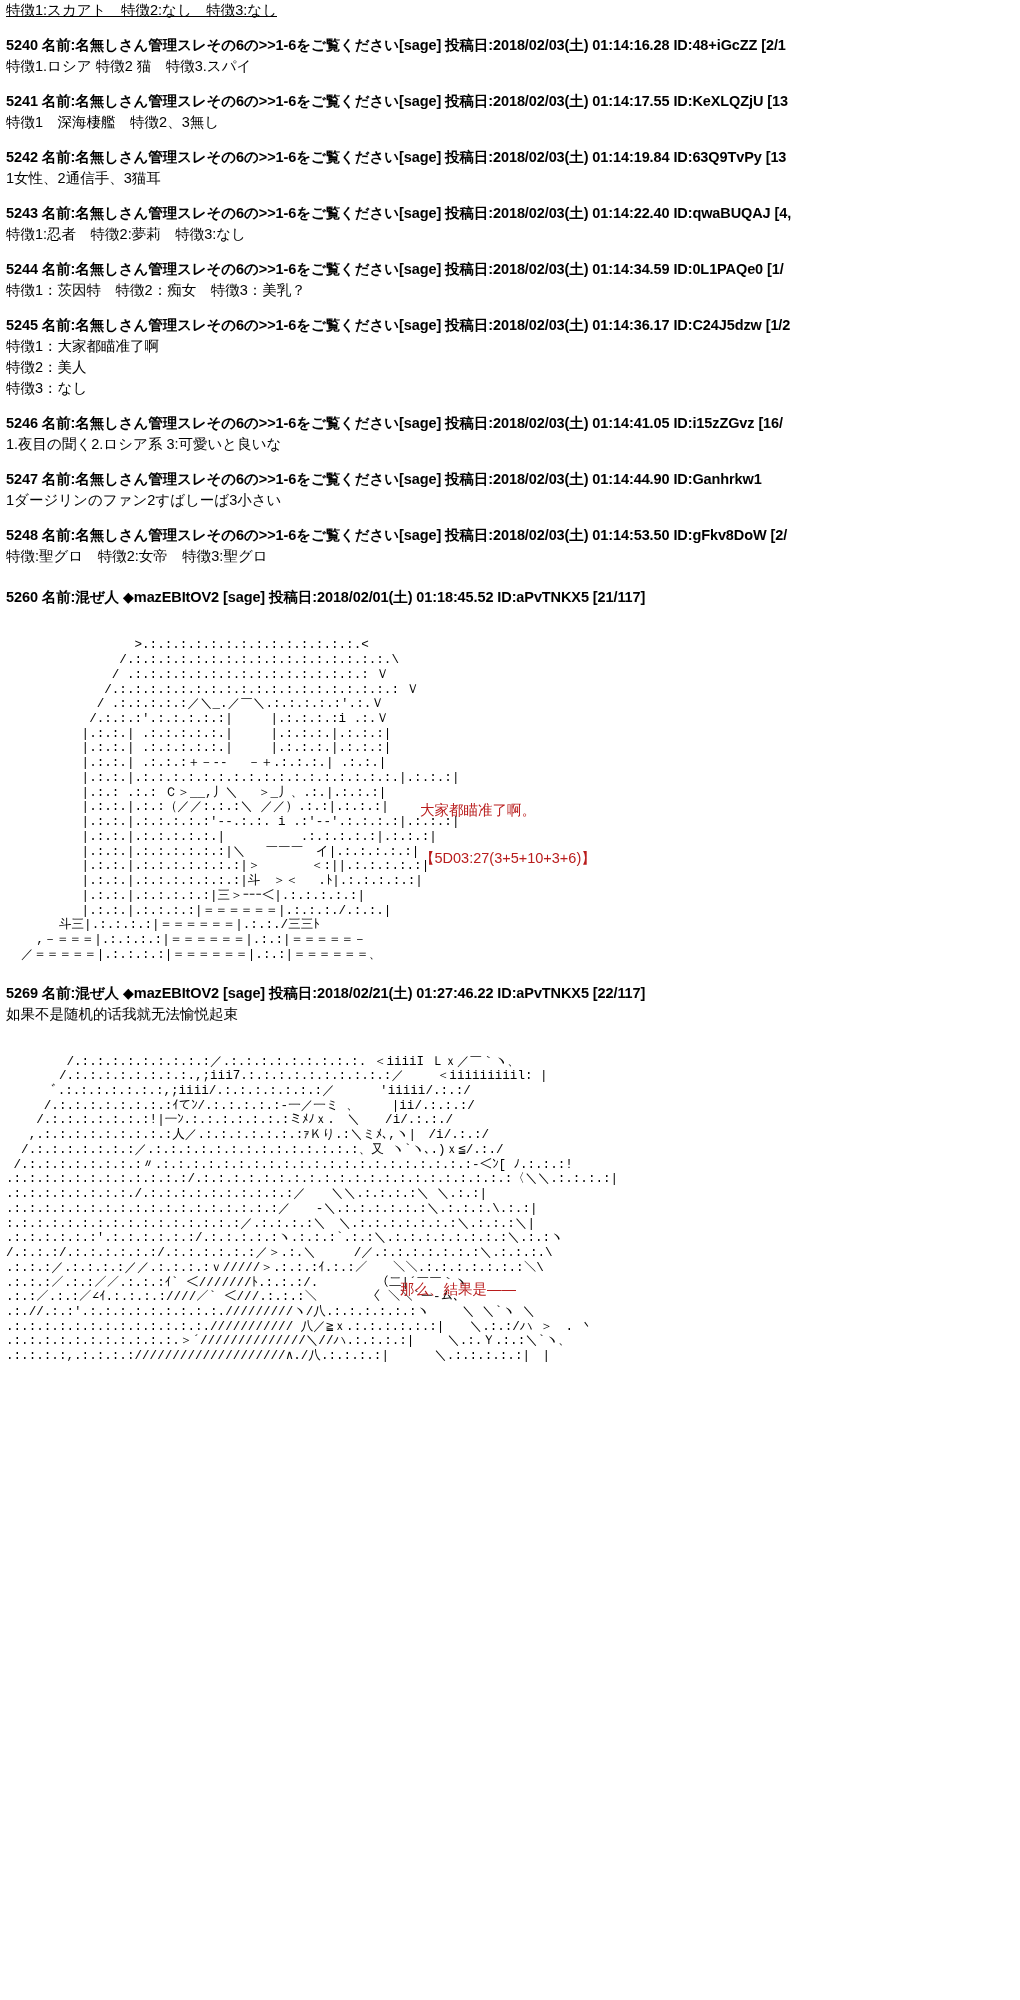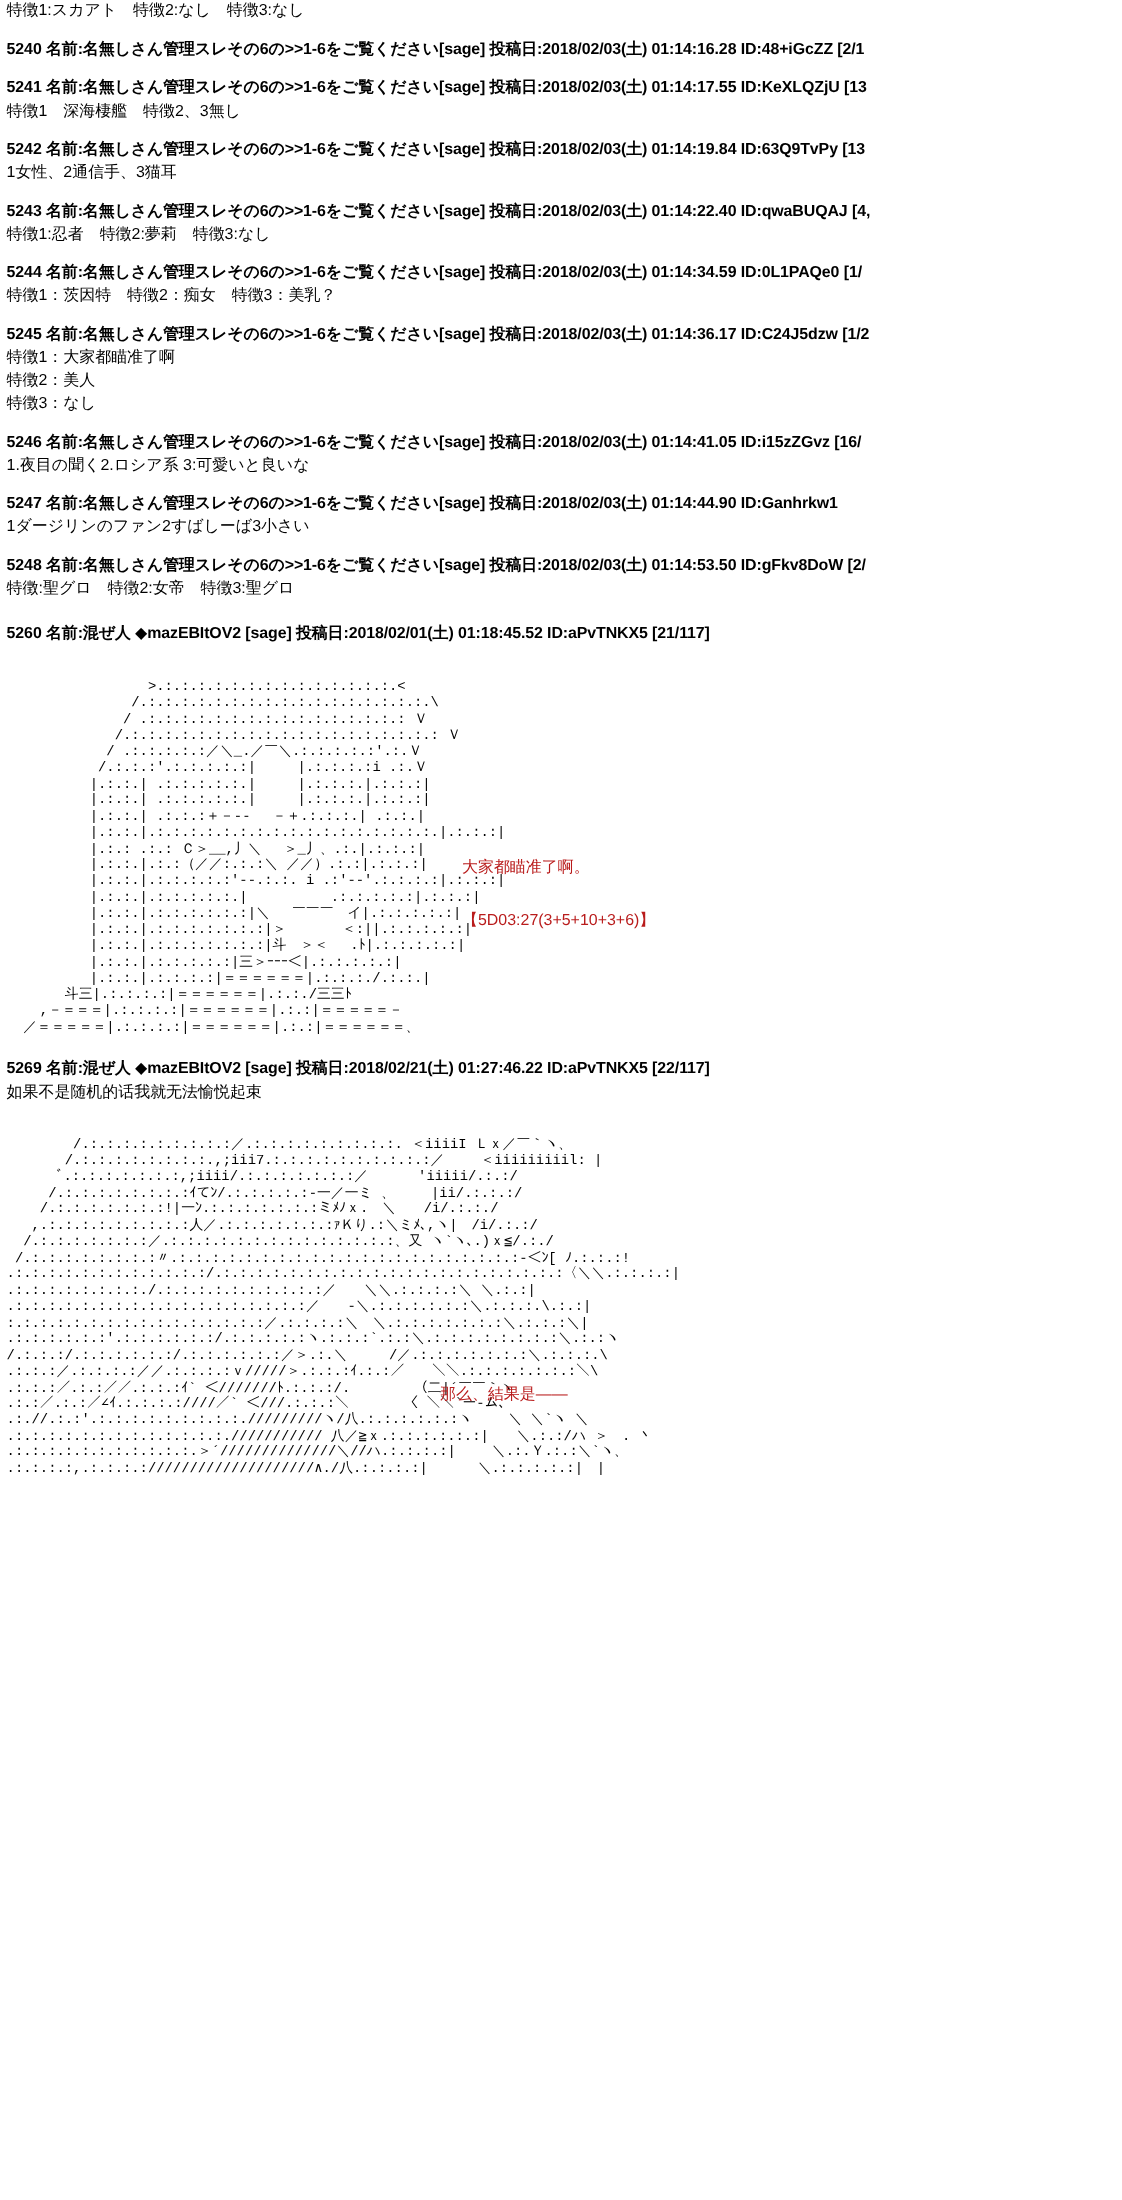--- a/index.html
+++ b/index.html
@@ -58,35 +58,36 @@
   .aa-caption {
     position: absolute;
     font-family: "Liberation Sans", "DejaVu Sans", sans-serif;
     font-size: 14.5px;
     white-space: pre-wrap;
     color: #b91c1c;
   }
   .cap1 { left: 420px; top: 162px; }
   .cap2 { left: 420px; top: 210px; }
   .cap3 { left: 400px; top: 196px; margin-top: 28px; }
-  .topline { padding-top: 0px; }
+  .topline { padding-top: 0px; text-decoration: underline; }
 </style>
 </head>
 <body>
 
 <div class="page">
 
   <div class="post topline">
     <div class="post-body">特徴1:スカアト　特徴2:なし　特徴3:なし</div>
   </div>
 
   <div class="gap-sm"></div>
 
   <div class="post">
     <div class="post-head">5240 名前:名無しさん管理スレその6の&gt;&gt;1-6をご覧ください[sage] 投稿日:2018/02/03(土) 01:14:16.28 ID:48+iGcZZ [2/1</div>
+    <div class="post-body">特徴1.ロシア 特徴2 猫　特徴3.スパイ</div>
   </div>
   <div class="gap-sm"></div>
 
   <div class="post">
     <div class="post-head">5241 名前:名無しさん管理スレその6の&gt;&gt;1-6をご覧ください[sage] 投稿日:2018/02/03(土) 01:14:17.55 ID:KeXLQZjU [13</div>
     <div class="post-body">特徴1　深海棲艦　特徴2、3無し</div>
   </div>
   <div class="gap-sm"></div>
 
   <div class="post">

